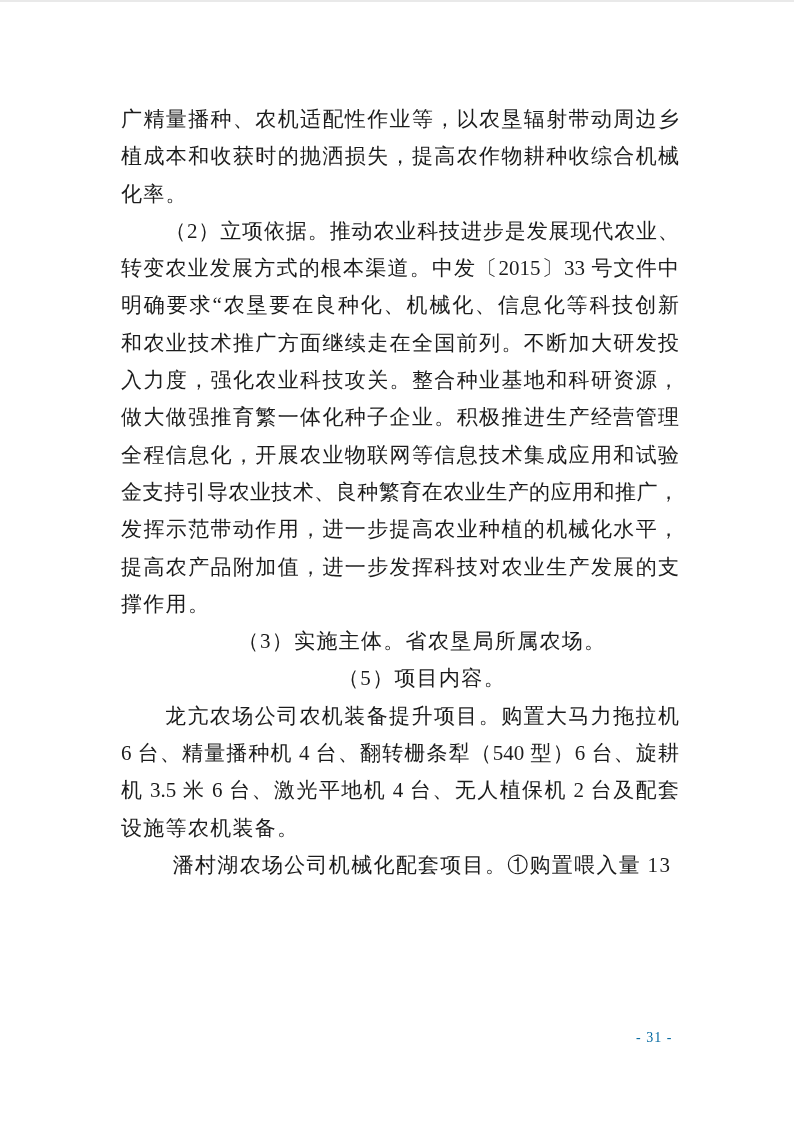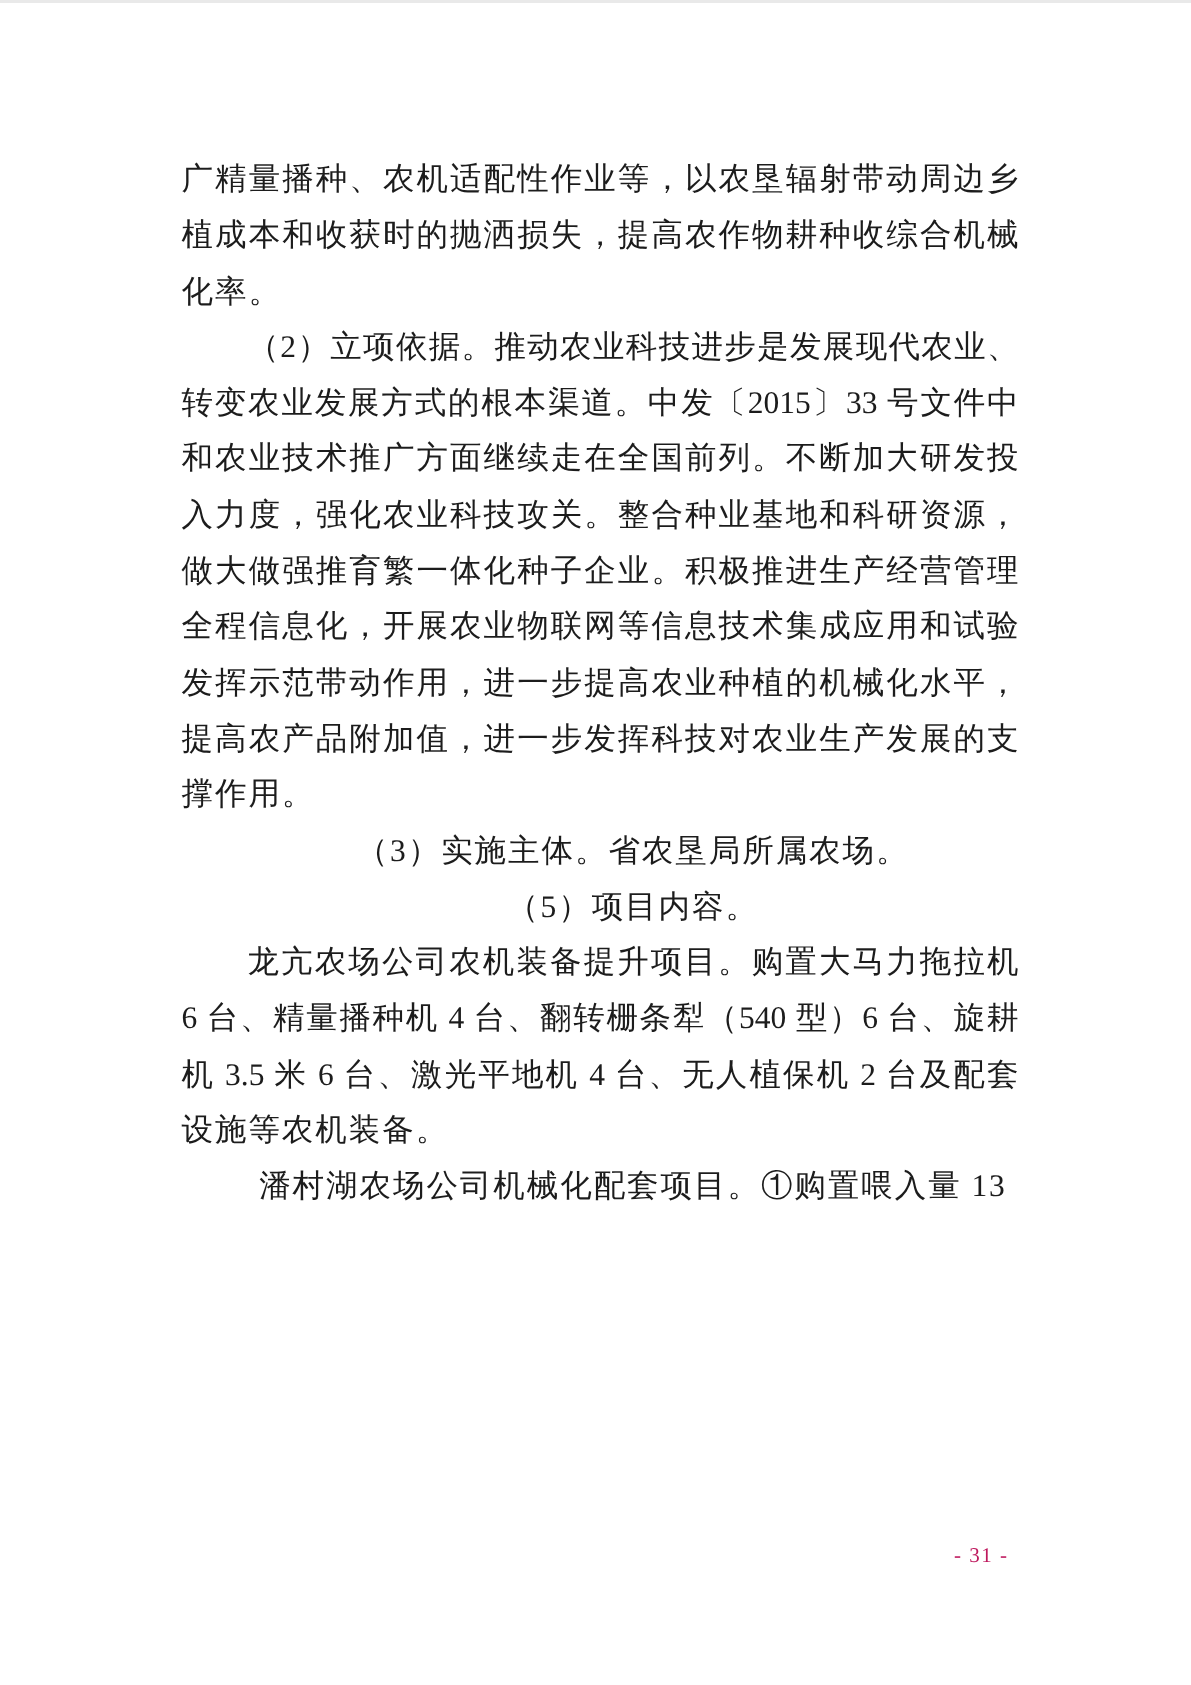--- a/index.html
+++ b/index.html
@@ -33,37 +33,39 @@
     text-justify: inter-character;
   }
   .line.plain { letter-spacing: 1.3px; }
   .line.indent { padding-left: 44px; box-sizing: border-box; text-align: center; }
   .page-number {
     position: absolute;
     left: 636px;
     top: 1028px;
     font-size: 14px;
     letter-spacing: 1px;
-    color: #be185d;
+    color: #0369a1;
   }
 </style>
 </head>
 <body>
 
 <div class="page" style="background: rgb(255, 255, 255); color: rgb(28, 28, 28);">
   <div class="text-block">
       <div class="line j">广精量播种、农机适配性作业等，以农垦辐射带动周边乡</div>
       <div class="line j">植成本和收获时的抛洒损失，提高农作物耕种收综合机械</div>
       <div class="line plain">化率。</div>
       <div class="line j indent">（2）立项依据。推动农业科技进步是发展现代农业、</div>
       <div class="line j">转变农业发展方式的根本渠道。中发〔2015〕33 号文件中</div>
+      <div class="line j">明确要求“农垦要在良种化、机械化、信息化等科技创新</div>
       <div class="line j">和农业技术推广方面继续走在全国前列。不断加大研发投</div>
       <div class="line j">入力度，强化农业科技攻关。整合种业基地和科研资源，</div>
       <div class="line j">做大做强推育繁一体化种子企业。积极推进生产经营管理</div>
       <div class="line j">全程信息化，开展农业物联网等信息技术集成应用和试验</div>
+      <div class="line j">金支持引导农业技术、良种繁育在农业生产的应用和推广，</div>
       <div class="line j">发挥示范带动作用，进一步提高农业种植的机械化水平，</div>
       <div class="line j">提高农产品附加值，进一步发挥科技对农业生产发展的支</div>
       <div class="line plain">撑作用。</div>
       <div class="line plain indent">（3）实施主体。省农垦局所属农场。</div>
       <div class="line plain indent">（5）项目内容。</div>
       <div class="line j indent">龙亢农场公司农机装备提升项目。购置大马力拖拉机</div>
       <div class="line j">6 台、精量播种机 4 台、翻转栅条犁（540 型）6 台、旋耕</div>
       <div class="line j">机 3.5 米 6 台、激光平地机 4 台、无人植保机 2 台及配套</div>
       <div class="line plain">设施等农机装备。</div>
       <div class="line plain indent">潘村湖农场公司机械化配套项目。①购置喂入量 13</div>

